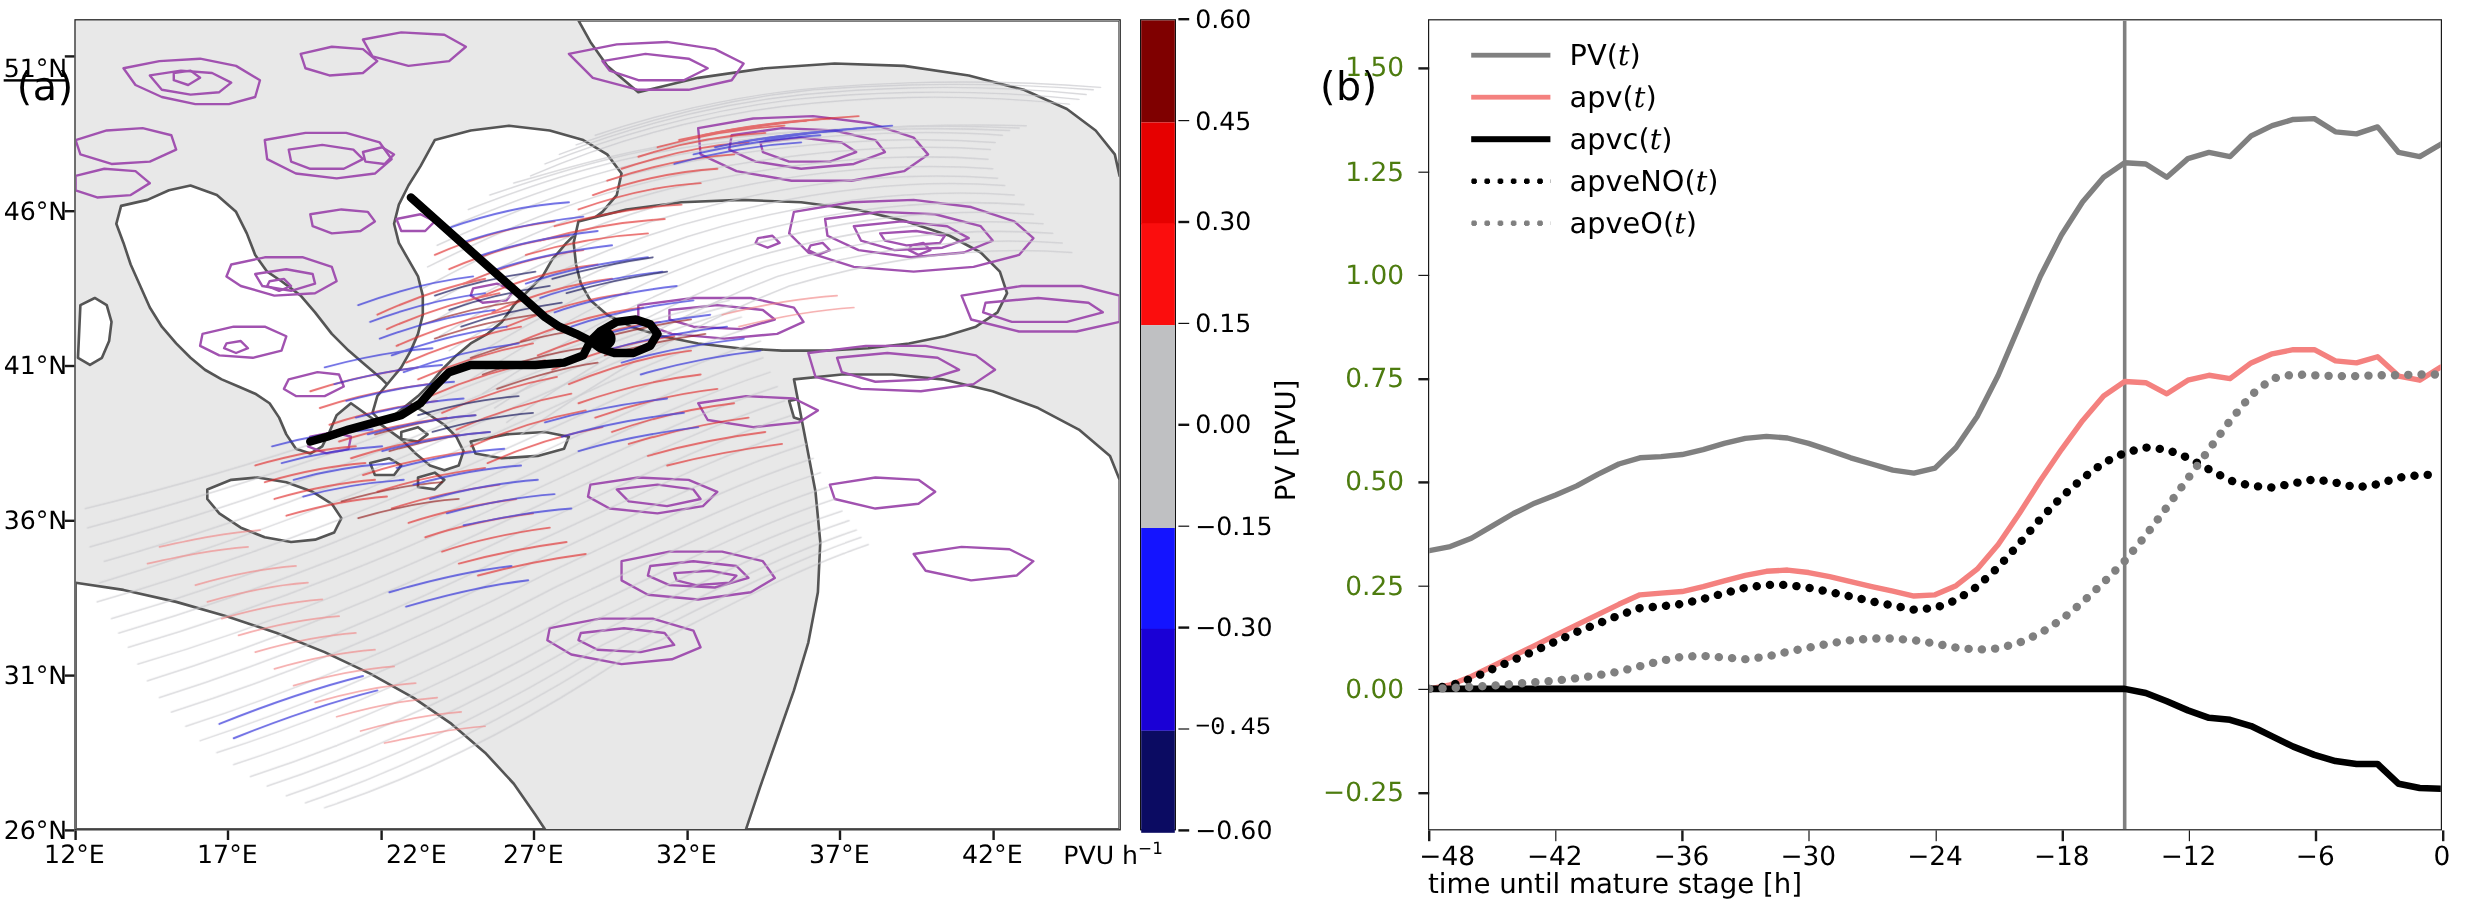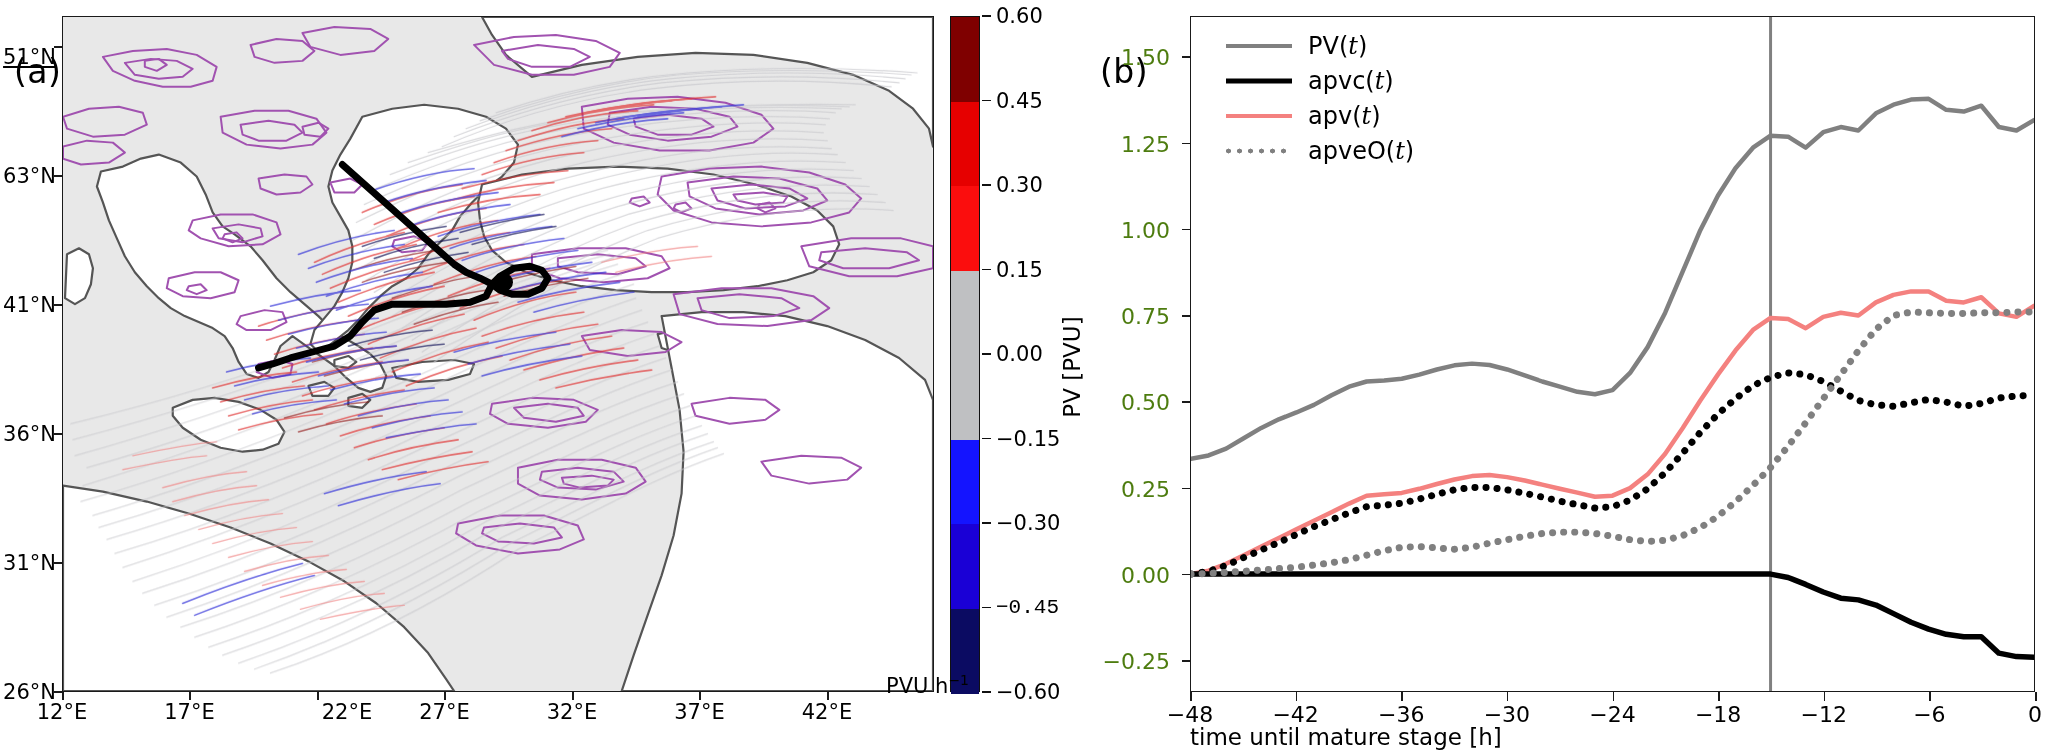--- a/index.html
+++ b/index.html
@@ -22,21 +22,21 @@
 
   #xmap-labels{position:absolute;left:0;top:0;width:1030px;height:751px;}
   .xtick-map{position:absolute;top:700px;font-size:21px;color:#000;transform:translateX(-50%);white-space:nowrap;}
   .xtick-mark{position:absolute;top:692px;width:1.6px;height:8px;background:#1a1a1a;}
 
   
   #colorbar{position:absolute;left:950px;top:16px;width:30px;height:676px;border:1.4px solid #111;box-sizing:border-box;}
   .cb-seg{position:absolute;left:0;width:100%;}
   .cb-tick{position:absolute;left:982px;width:9px;height:1.6px;background:#111;transform:translateY(-1px);}
   .cb-lab{position:absolute;left:996px;font-size:21px;color:#000;transform:translateY(-50%);white-space:nowrap;}
-  #cb-unit{position:absolute;left:886px;top:672px;font-size:21px;color:#000;white-space:nowrap;}
+  #cb-unit{position:absolute;left:886px;top:700px;font-size:21px;color:#000;white-space:nowrap;}
   #cb-unit sup{font-size:14px;}
 
   
   #panel-b{position:absolute;left:1030px;top:0;width:1037px;height:751px;}
   #plot-axes{position:absolute;left:160px;top:16px;width:845px;height:676px;
              background:#fff;border:1.6px solid #1a1a1a;box-sizing:border-box;}
   #plot-svg{position:absolute;left:0;top:0;width:100%;height:100%;}
   .ytick-plot{position:absolute;left:0;width:140px;text-align:right;font-size:22px;color:#4d7c0f;
               transform:translateY(-50%);white-space:nowrap;}
   .ytick-mark-p{position:absolute;left:152px;width:9px;height:1.6px;background:#1a1a1a;transform:translateY(-1px);}
@@ -384,21 +384,21 @@
           <circle cx="442" cy="266" r="9" fill="#000000"></circle>
         </g>
       </svg>
     </div>
 
     <div id="ymap-labels">
         <div class="ytick-map" style="top: 692px;">26°N</div>
         <div class="ytick-map" style="top: 562.992px;">31°N</div>
         <div class="ytick-map" style="top: 433.985px;">36°N</div>
         <div class="ytick-map" style="top: 304.977px;">41°N</div>
-        <div class="ytick-map" style="top: 175.969px;">63°N</div>
+        <div class="ytick-map" style="top: 175.969px;">46°N</div>
         <div class="ytick-map" style="top: 57px; text-decoration: underline;">51°N</div>
       </div>
 
     <div id="xmap-labels">
         <div class="xtick-map" style="left: 62px;">12°E</div>
         <div class="xtick-mark" style="left: 62px;"></div>
         <div class="xtick-map" style="left: 189.485px;">17°E</div>
         <div class="xtick-mark" style="left: 189.485px;"></div>
         <div class="xtick-map" style="left: 329px; margin-left: 18px;">22°E</div>
         <div class="xtick-mark" style="left: 316.971px;"></div>
@@ -475,21 +475,21 @@
         <div class="ytick-plot" style="top: 402.286px;">0.50</div>
         <div class="ytick-mark-p" style="top: 402.286px;"></div>
         <div class="ytick-plot" style="top: 316.061px;">0.75</div>
         <div class="ytick-mark-p" style="top: 316.061px;"></div>
         <div class="ytick-plot" style="top: 229.837px;">1.00</div>
         <div class="ytick-mark-p" style="top: 229.837px;"></div>
         <div class="ytick-plot" style="top: 143.612px;">1.25</div>
         <div class="ytick-mark-p" style="top: 143.612px;"></div>
         <div class="ytick-plot" style="top: 57.3878px;">1.50</div>
         <div class="ytick-mark-p" style="top: 57.3878px;"></div>
-        <div class="xtick-plot" style="left: 160px;">−48</div>
+        <div class="xtick-plot" style="left: 176px;">−48</div>
         <div class="xtick-mark-p" style="left: 160px;"></div>
         <div class="xtick-plot" style="left: 265.625px;">−42</div>
         <div class="xtick-mark-p" style="left: 265.625px;"></div>
         <div class="xtick-plot" style="left: 371.25px;">−36</div>
         <div class="xtick-mark-p" style="left: 371.25px;"></div>
         <div class="xtick-plot" style="left: 476.875px;">−30</div>
         <div class="xtick-mark-p" style="left: 476.875px;"></div>
         <div class="xtick-plot" style="left: 582.5px;">−24</div>
         <div class="xtick-mark-p" style="left: 582.5px;"></div>
         <div class="xtick-plot" style="left: 688.125px;">−18</div>
@@ -507,29 +507,35 @@
 
     <div id="legend">
         <div class="leg-row">
           <div class="leg-swatch">
             <div class="leg-line" style="background: rgb(128, 128, 128);"></div>
           </div>
           <div class="leg-text">PV(<i>t</i>)</div>
         </div>
         <div class="leg-row">
           <div class="leg-swatch">
+            <div class="leg-line" style="background: rgb(244, 129, 127);"></div>
+          </div>
+          <div class="leg-text">apv(<i>t</i>)</div>
+        </div>
+        <div class="leg-row">
+          <div class="leg-swatch">
             <div class="leg-line thick" style="background: rgb(0, 0, 0);"></div>
           </div>
           <div class="leg-text">apvc(<i>t</i>)</div>
         </div>
         <div class="leg-row">
           <div class="leg-swatch">
-            <div class="leg-line" style="background: rgb(244, 129, 127);"></div>
+            <div class="leg-dots" style="background: radial-gradient(circle at 2.5px 50%, rgb(0, 0, 0) 2.4px, transparent 2.6px) 0% 0% / 11px 100%; height: 6px;"></div>
           </div>
-          <div class="leg-text">apv(<i>t</i>)</div>
+          <div class="leg-text">apveNO(<i>t</i>)</div>
         </div>
         <div class="leg-row">
           <div class="leg-swatch">
             <div class="leg-dots" style="background: radial-gradient(circle at 2.5px 50%, rgb(128, 128, 128) 2.4px, transparent 2.6px) 0% 0% / 11px 100%; height: 6px;"></div>
           </div>
           <div class="leg-text">apveO(<i>t</i>)</div>
         </div>
       </div>
   </div>
 </div>

